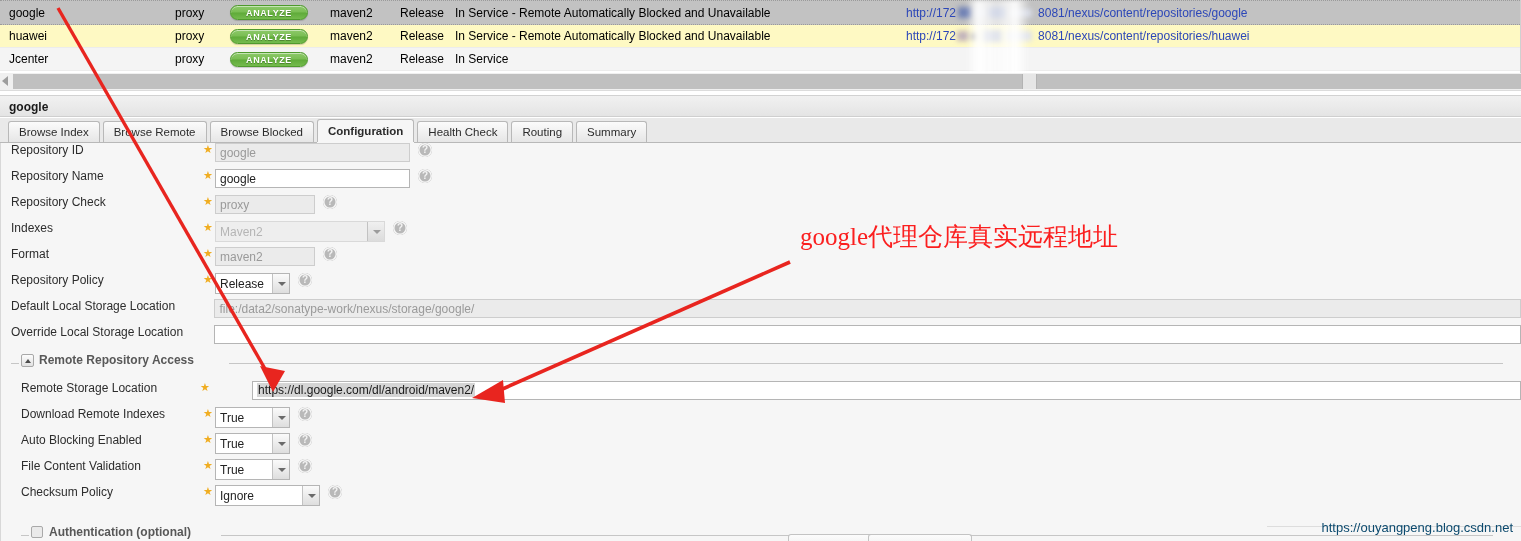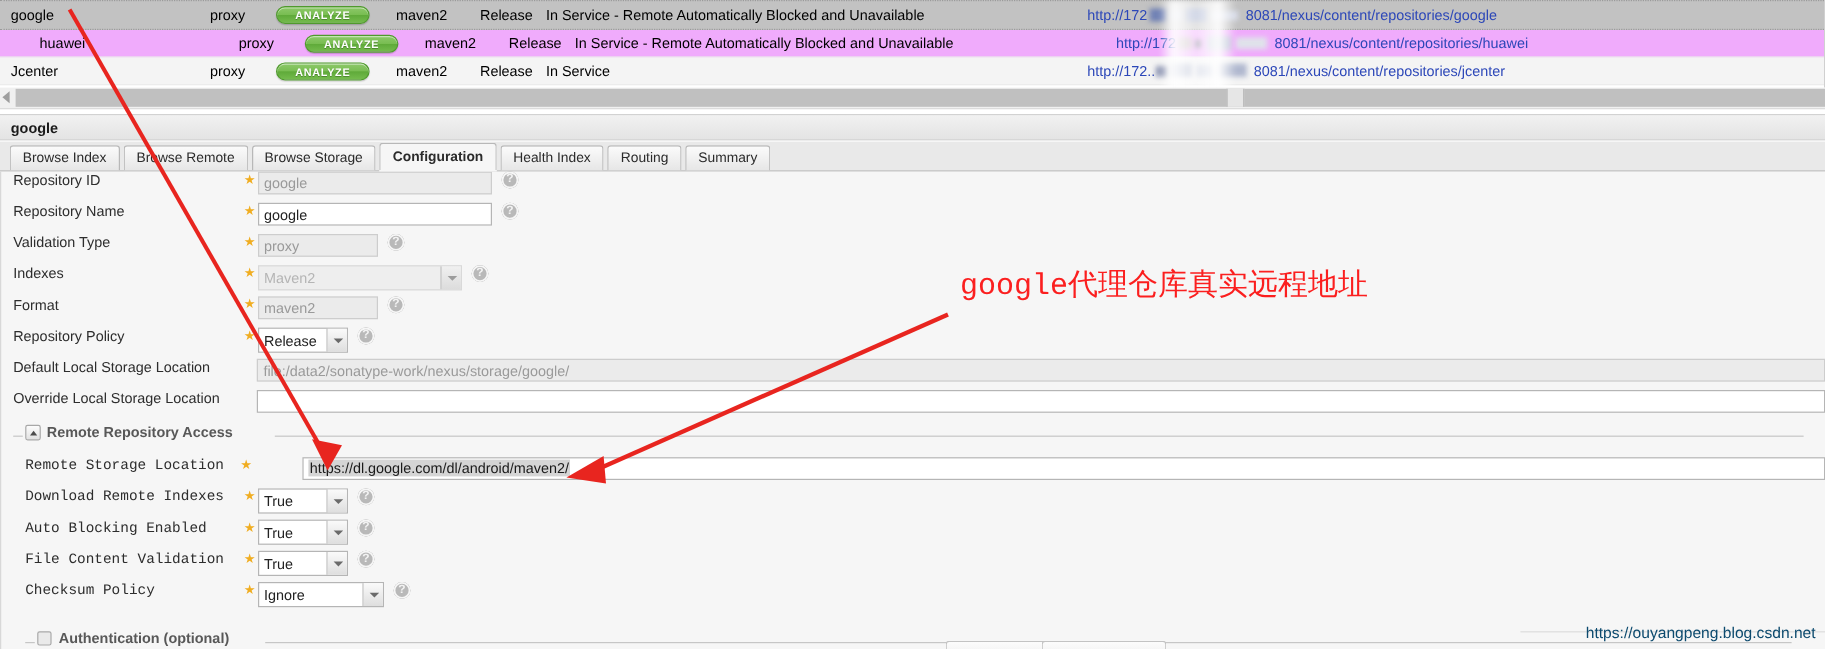--- a/index.html
+++ b/index.html
@@ -32,21 +32,21 @@
     font-size: 12px;
     color: #000;
     border-bottom: 1px solid #ececec;
   }
   .grid-row.sel {
     background: #c2c2c2;
     border-top: 1px dotted #9a9a9a;
     border-bottom: 1px dotted #9a9a9a;
     height: 25px;
   }
-  .grid-row.odd { background: #f0abfc; padding-left: 24px; }
+  .grid-row.odd { background: #fef9c3; }
   .grid-row.even { background: #f4f4f4; }
 
   .c-name  { width: 175px; padding-left: 9px; }
   .c-type  { width: 55px; color: #000; }
   .c-analyze { width: 100px; }
   .c-fmt   { width: 70px; }
   .c-policy{ width: 55px; }
   .c-status{ width: 450px; }
   .c-url   { flex: 1; color: #2c47b8; position: relative; padding-left: 1px;}
 
@@ -177,21 +177,21 @@
     background: #f6f6f6;
     border-left: 1px solid #d8d8d8;
   }
   .frow {
     position: relative;
     height: 26px;
     display: flex; align-items: flex-start;
     font-size: 12px; color: #2d2d2d;
   }
   .flabel { width: 200px; padding-left: 10px; }
-  .flabel.ind { padding-left: 20px; font-family: Liberation Mono, monospace; }
+  .flabel.ind { padding-left: 20px; }
   .star {
     width: 14px; text-align: center;
     color: #f0ad21; font-size: 11px;
     flex: 0 0 14px;
   }
   .star.blank { color: transparent; }
 
   input.fld, .fld {
     height: 19px;
     font-size: 12px;
@@ -311,21 +311,21 @@
     border-radius: 3px 3px 0 0;
     background: linear-gradient(to bottom,#fcfcfc,#f1f1f1);
   }
 
   
   #anno-text {
     position: absolute;
     left: 800px; top: 220px;
     font-size: 25px;
     color: #fb1f1f;
-    font-family: Liberation Mono, monospace;
+    font-family: Liberation Serif, serif;
     white-space: nowrap;
     letter-spacing: 0px;
   }
   #arrows { position: absolute; left:0; top:0; width:1521px; height:541px; pointer-events:none; }
 
   #watermark {
     position: absolute;
     right: 8px; bottom: 6px;
     font-size: 13px;
     color: #0c4a6e;
@@ -369,40 +369,39 @@
 
     <div class="grid-row even">
       <div class="c-name">Jcenter</div>
       <div class="c-type">proxy</div>
       <div class="c-analyze">
         <span class="analyze-btn">ANALYZE</span>
       </div>
       <div class="c-fmt">maven2</div>
       <div class="c-policy">Release</div>
       <div class="c-status">In Service</div>
-      <div class="c-url"><span>http://172..</span><span class="blur-ip b3"><i></i><i></i><i></i><i></i></span><span>8081/nexus/content/repositories/jcenter</span></div>
     </div>
   </div>
 
   <div id="redact-smear"></div>
 
   <div id="hscroll">
     <div class="track"></div>
     <div class="thumb"></div>
     <div class="arrow-l"></div>
   </div>
 
   <div id="panel-title">google</div>
 
   <div id="tabbar">
     <div class="tab">Browse Index</div>
     <div class="tab">Browse Remote</div>
-    <div class="tab">Browse Storage</div>
+    <div class="tab">Browse Blocked</div>
     <div class="tab active">Configuration</div>
-    <div class="tab">Health Index</div>
+    <div class="tab">Health Check</div>
     <div class="tab">Routing</div>
     <div class="tab">Summary</div>
   </div>
 
   <div id="form">
 
     <div class="frow">
       <div class="flabel">Repository ID</div>
       <div class="star">★</div>
       <input class="fld ro w195" type="text" readonly="" value="google" style="">
@@ -410,21 +409,21 @@
     </div>
 
     <div class="frow">
       <div class="flabel">Repository Name</div>
       <div class="star">★</div>
       <input class="fld w195" type="text" value="google" style="">
       <span class="help">?</span>
     </div>
 
     <div class="frow">
-      <div class="flabel">Validation Type</div>
+      <div class="flabel">Repository Check</div>
       <div class="star">★</div>
       <input class="fld ro w100" type="text" readonly="" value="proxy" style="">
       <span class="help">?</span>
     </div>
 
     <div class="frow">
       <div class="flabel">Indexes</div>
       <div class="star">★</div>
       <span class="selwrap ro">
         <select class="fld ro w170" disabled="">

